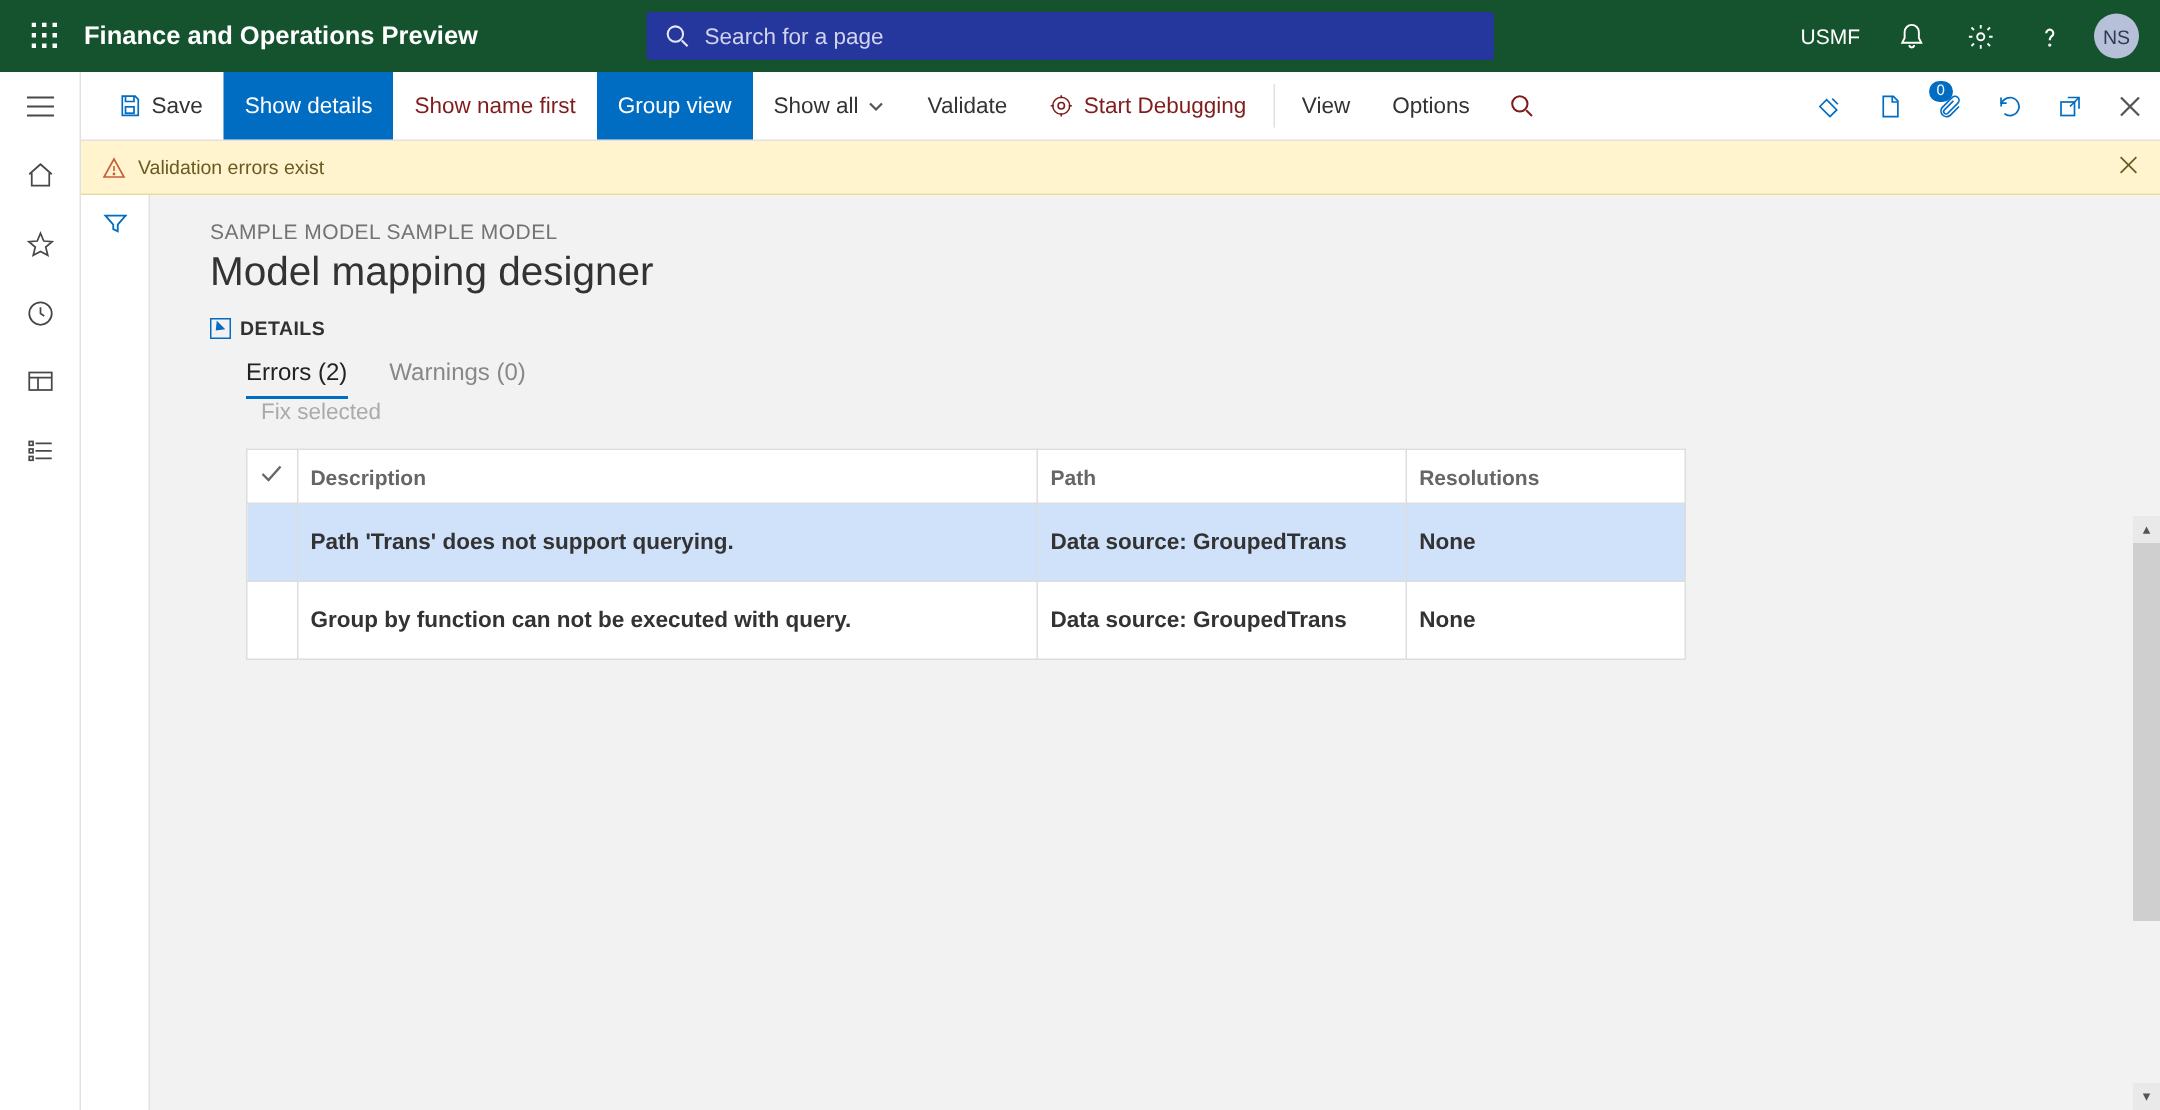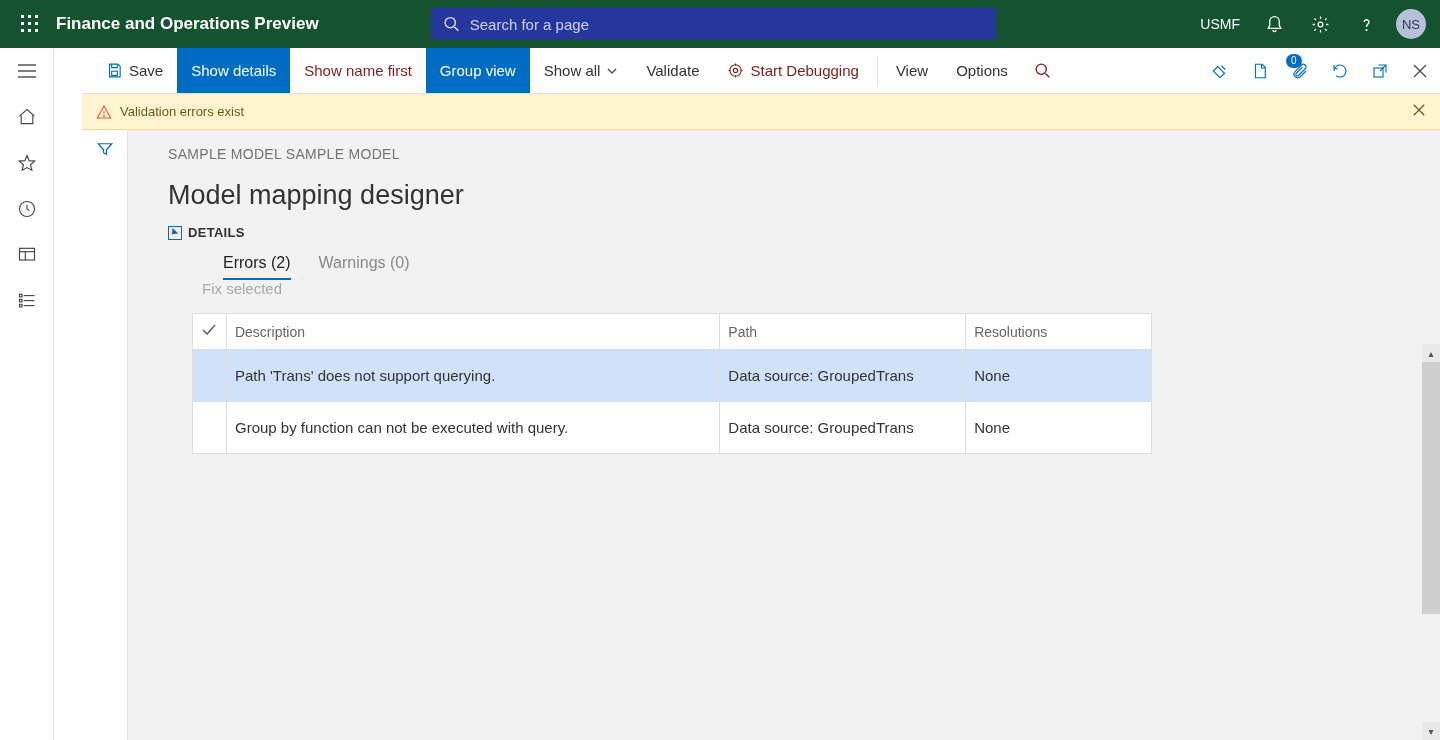--- a/index.html
+++ b/index.html
@@ -13,21 +13,21 @@
 .search-box { margin-left: 112px; width: 565px; height: 32px; background: #25379c; border-radius: 2px; display:flex; align-items:center; padding: 0 12px; gap: 10px; }
 .search-box svg { stroke: #e8e8f4; stroke-width: 1.6; fill: none; }
 .search-box input { background: transparent; border: none; outline: none; color: #fff; font-size: 15px; width: 100%; }
 .search-box input::placeholder { color: #d0d4ef; }
 .header-right { margin-left: auto; display:flex; align-items:center; gap: 2px; }
 .header-right .item { width: 44px; height: 48px; display:flex; align-items:center; justify-content:center; cursor:pointer; }
 .header-right .company { width:auto; padding: 0 10px; font-size: 14px; }
 .avatar { width: 30px; height: 30px; border-radius: 50%; background: #b6c0d8; color:#303a52; display:flex; align-items:center; justify-content:center; font-size: 13px; font-weight: 500; margin-left:6px; margin-right:6px; }
 
 
-.shell { display:flex; height: calc(740px - 48px); gap: 28px; }
+.shell { display:flex; height: calc(740px - 48px); }
 
 
 .left-rail { width: 54px; background: #fff; border-right: 1px solid #e1e1e1; display:flex; flex-direction:column; align-items:center; padding-top: 0; }
 .left-rail .rail-btn { width: 54px; height: 46px; display:flex; align-items:center; justify-content:center; cursor:pointer; color:#444; }
 .left-rail .rail-btn.hamburger { height: 46px; border-bottom: none; }
 .left-rail .rail-btn svg { stroke:#484848; stroke-width:1.4; fill:none; }
 
 
 .main-col { flex: 1; display:flex; flex-direction:column; background:#f2f2f2; min-width:0; position:relative; }
 
@@ -52,35 +52,35 @@
 .msg-close { margin-left:auto; cursor:pointer; }
 .msg-close svg { stroke:#6a5a22; }
 
 
 .page-wrap { flex:1; display:flex; overflow:hidden; }
 .filter-col { width:46px; background:#fff; border-right:1px solid #e1e1e1; display:flex; justify-content:center; padding-top:10px; }
 .filter-col svg { stroke:#006cc2; fill:none; }
 .page-content { flex:1; padding: 16px 26px 0 40px; overflow:auto; background:#f2f2f2; position:relative; }
 
 .breadcrumb { font-size:14px; color:#737373; letter-spacing:0.3px; }
-.page-title { font-size:27px; font-weight:400; color:#333; margin-top:18px; }
+.page-title { font-size:27px; font-weight:400; color:#333; margin-top:4px; }
 
 .details-header { margin-top: 14px; display:flex; align-items:center; gap: 6px; }
 .collapse-box { width:14px; height:14px; border:1.5px solid #006cc2; display:inline-flex; align-items:center; justify-content:center; cursor:pointer; }
 .collapse-box::before { content:""; width:0; height:0; border-left:4px solid transparent; border-right:4px solid transparent; border-bottom:5px solid #006cc2; transform: rotate(225deg) translate(1px, -1px);}
 .details-label { font-size:13px; font-weight:700; letter-spacing:0.3px; }
 
 .tabs { margin-top: 14px; margin-left: 24px; display:flex; gap: 28px; font-size:16px; }
 .tab { padding-bottom: 6px; cursor:pointer; color:#888; }
-.tab.active { color:#222; border-bottom: 2.5px solid #006cc2; font-weight:400;margin-left:31px; }
+.tab.active { color:#222; border-bottom: 2.5px solid #006cc2; font-weight:400; }
 
 .action-row { margin-left: 34px; font-size:15px; color:#aaa; }
 
 .data-table { margin-top: 16px; margin-left: 24px; width: 960px; border-collapse:collapse; background:#fff; font-size:15px; }
-.data-table th, .data-table td { border:1px solid #ddd; padding: 8px 8px; text-align:left; vertical-align:middle; font-weight:400; }
+.data-table th, .data-table td { border:1px solid #ddd; padding: 8px 8px; text-align:left; vertical-align:middle; font-weight:700; }
 .data-table th { background:#fff; color:#666; height:36px; font-size:14px; }
 .data-table th.check-col, .data-table td.check-col { width:34px; text-align:center; padding:0; }
 .data-table th.desc-col, .data-table td.desc-col { width:494px; }
 .data-table th.path-col, .data-table td.path-col { width:246px; }
 .data-table th.res-col, .data-table td.res-col { width:186px; }
 .data-table tr.selected td { background:#d0e1fa; }
 .data-table tbody td { height:52px; color:#333; }
 .data-table svg { stroke:#666; fill:none; }
 
 

